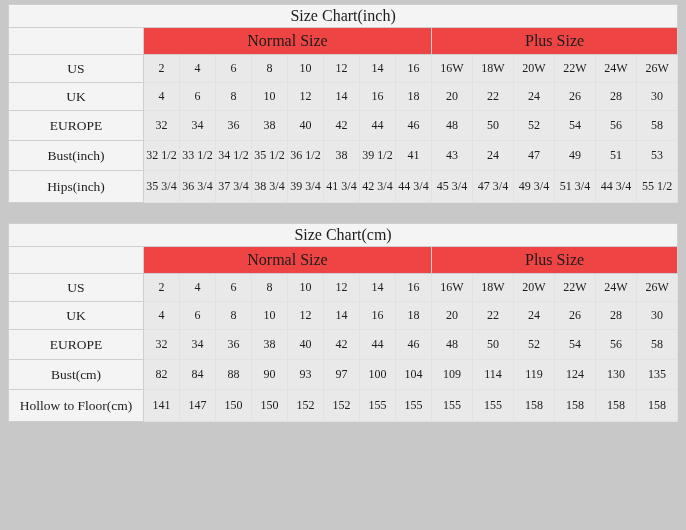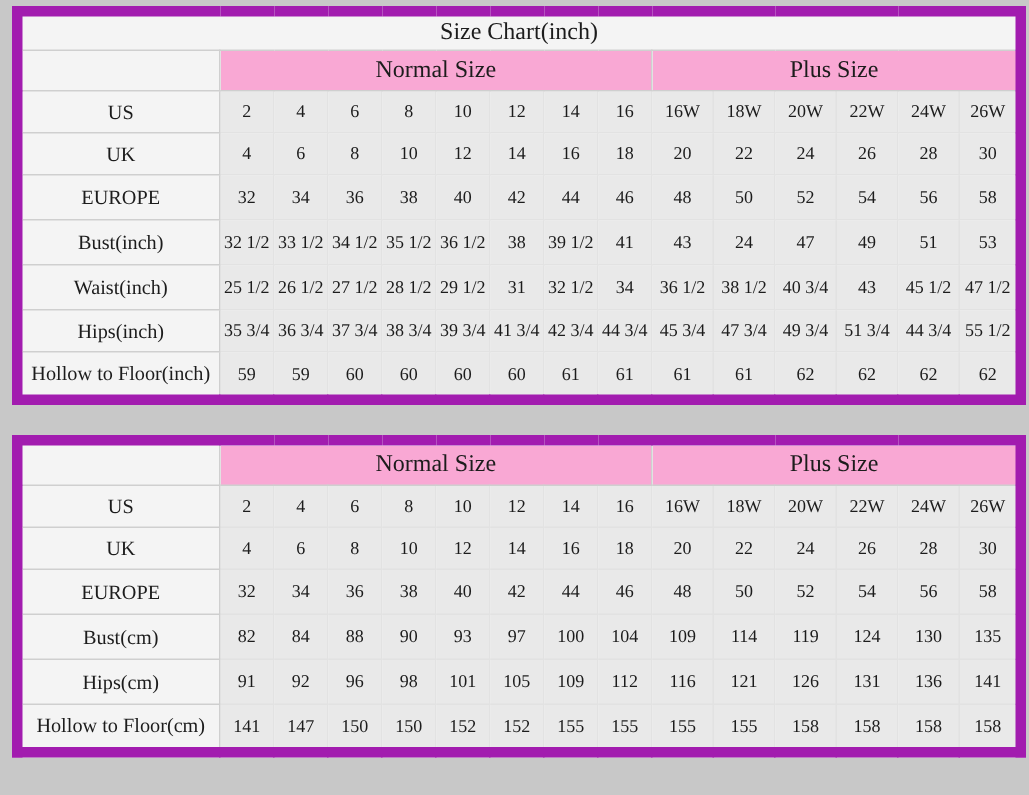--- a/index.html
+++ b/index.html
@@ -13,42 +13,42 @@
   }
   .page {
     padding: 4px 8px 0 8px;
   }
   section.chart-table { margin: 0 0 20px 0; }
   table {
     border-collapse: collapse;
     table-layout: fixed;
     width: 670px;
     background: #f4f4f4;
-    border: 7px solid #a21caf;
+    border: 1px solid #a21caf;
   }
   col.col-label  { width: 135px; }
   col.col-normal { width: 36px; }
   col.col-plus   { width: 41px; }
   td {
     text-align: center;
     vertical-align: middle;
     padding: 0;
     overflow: hidden;
     white-space: nowrap;
   }
   .title-cell {
     height: 22px;
     font-size: 16px;
     background: #f4f4f4;
     border: 1px solid #cfcfcf;
   }
   .group-cell {
     height: 26px;
     font-size: 16px;
-    background: #f9a8d4;
+    background: #ef4444;
     border: 1px solid #cfcfcf;
   }
   .corner-cell {
     background: #f4f4f4;
     border: 1px solid #cfcfcf;
   }
   .label-cell {
     background: #f4f4f4;
     font-size: 13.5px;
     border: 1px solid #cfcfcf;
@@ -161,70 +161,36 @@
             <td class="data-cell">39 1/2</td>
             <td class="data-cell">41</td>
             <td class="data-cell">43</td>
             <td class="data-cell">24</td>
             <td class="data-cell">47</td>
             <td class="data-cell">49</td>
             <td class="data-cell">51</td>
             <td class="data-cell">53</td>
           </tr>
           <tr>
-            <td class="label-cell">Waist(inch)</td>
-            <td class="data-cell">25 1/2</td>
-            <td class="data-cell">26 1/2</td>
-            <td class="data-cell">27 1/2</td>
-            <td class="data-cell">28 1/2</td>
-            <td class="data-cell">29 1/2</td>
-            <td class="data-cell">31</td>
-            <td class="data-cell">32 1/2</td>
-            <td class="data-cell">34</td>
-            <td class="data-cell">36 1/2</td>
-            <td class="data-cell">38 1/2</td>
-            <td class="data-cell">40 3/4</td>
-            <td class="data-cell">43</td>
-            <td class="data-cell">45 1/2</td>
-            <td class="data-cell">47 1/2</td>
-          </tr>
-          <tr>
             <td class="label-cell">Hips(inch)</td>
             <td class="data-cell">35 3/4</td>
             <td class="data-cell">36 3/4</td>
             <td class="data-cell">37 3/4</td>
             <td class="data-cell">38 3/4</td>
             <td class="data-cell">39 3/4</td>
             <td class="data-cell">41 3/4</td>
             <td class="data-cell">42 3/4</td>
             <td class="data-cell">44 3/4</td>
             <td class="data-cell">45 3/4</td>
             <td class="data-cell">47 3/4</td>
             <td class="data-cell">49 3/4</td>
             <td class="data-cell">51 3/4</td>
             <td class="data-cell">44 3/4</td>
             <td class="data-cell">55 1/2</td>
           </tr>
-          <tr>
-            <td class="label-cell">Hollow to Floor(inch)</td>
-            <td class="data-cell">59</td>
-            <td class="data-cell">59</td>
-            <td class="data-cell">60</td>
-            <td class="data-cell">60</td>
-            <td class="data-cell">60</td>
-            <td class="data-cell">60</td>
-            <td class="data-cell">61</td>
-            <td class="data-cell">61</td>
-            <td class="data-cell">61</td>
-            <td class="data-cell">61</td>
-            <td class="data-cell">62</td>
-            <td class="data-cell">62</td>
-            <td class="data-cell">62</td>
-            <td class="data-cell">62</td>
-          </tr>
         </tbody>
     </table>
   </section>
 
   <section class="chart-table">
     <table>
         <colgroup>
           <col class="col-label">
           <col class="col-normal">
           <col class="col-normal">
@@ -235,20 +201,23 @@
           <col class="col-normal">
           <col class="col-normal">
           <col class="col-plus">
           <col class="col-plus">
           <col class="col-plus">
           <col class="col-plus">
           <col class="col-plus">
           <col class="col-plus">
         </colgroup>
       <thead>
+        <tr>
+          <td class="title-cell" colspan="15">Size Chart(cm)</td>
+        </tr>
         <tr>
           <td class="corner-cell"></td>
           <td class="group-cell" colspan="8">Normal Size</td>
           <td class="group-cell" colspan="6">Plus Size</td>
         </tr>
       </thead>
       <tbody>
           <tr>
             <td class="label-cell">US</td>
             <td class="data-cell">2</td>
@@ -311,37 +280,20 @@
             <td class="data-cell">100</td>
             <td class="data-cell">104</td>
             <td class="data-cell">109</td>
             <td class="data-cell">114</td>
             <td class="data-cell">119</td>
             <td class="data-cell">124</td>
             <td class="data-cell">130</td>
             <td class="data-cell">135</td>
           </tr>
           <tr>
-            <td class="label-cell">Hips(cm)</td>
-            <td class="data-cell">91</td>
-            <td class="data-cell">92</td>
-            <td class="data-cell">96</td>
-            <td class="data-cell">98</td>
-            <td class="data-cell">101</td>
-            <td class="data-cell">105</td>
-            <td class="data-cell">109</td>
-            <td class="data-cell">112</td>
-            <td class="data-cell">116</td>
-            <td class="data-cell">121</td>
-            <td class="data-cell">126</td>
-            <td class="data-cell">131</td>
-            <td class="data-cell">136</td>
-            <td class="data-cell">141</td>
-          </tr>
-          <tr>
             <td class="label-cell">Hollow to Floor(cm)</td>
             <td class="data-cell">141</td>
             <td class="data-cell">147</td>
             <td class="data-cell">150</td>
             <td class="data-cell">150</td>
             <td class="data-cell">152</td>
             <td class="data-cell">152</td>
             <td class="data-cell">155</td>
             <td class="data-cell">155</td>
             <td class="data-cell">155</td>

